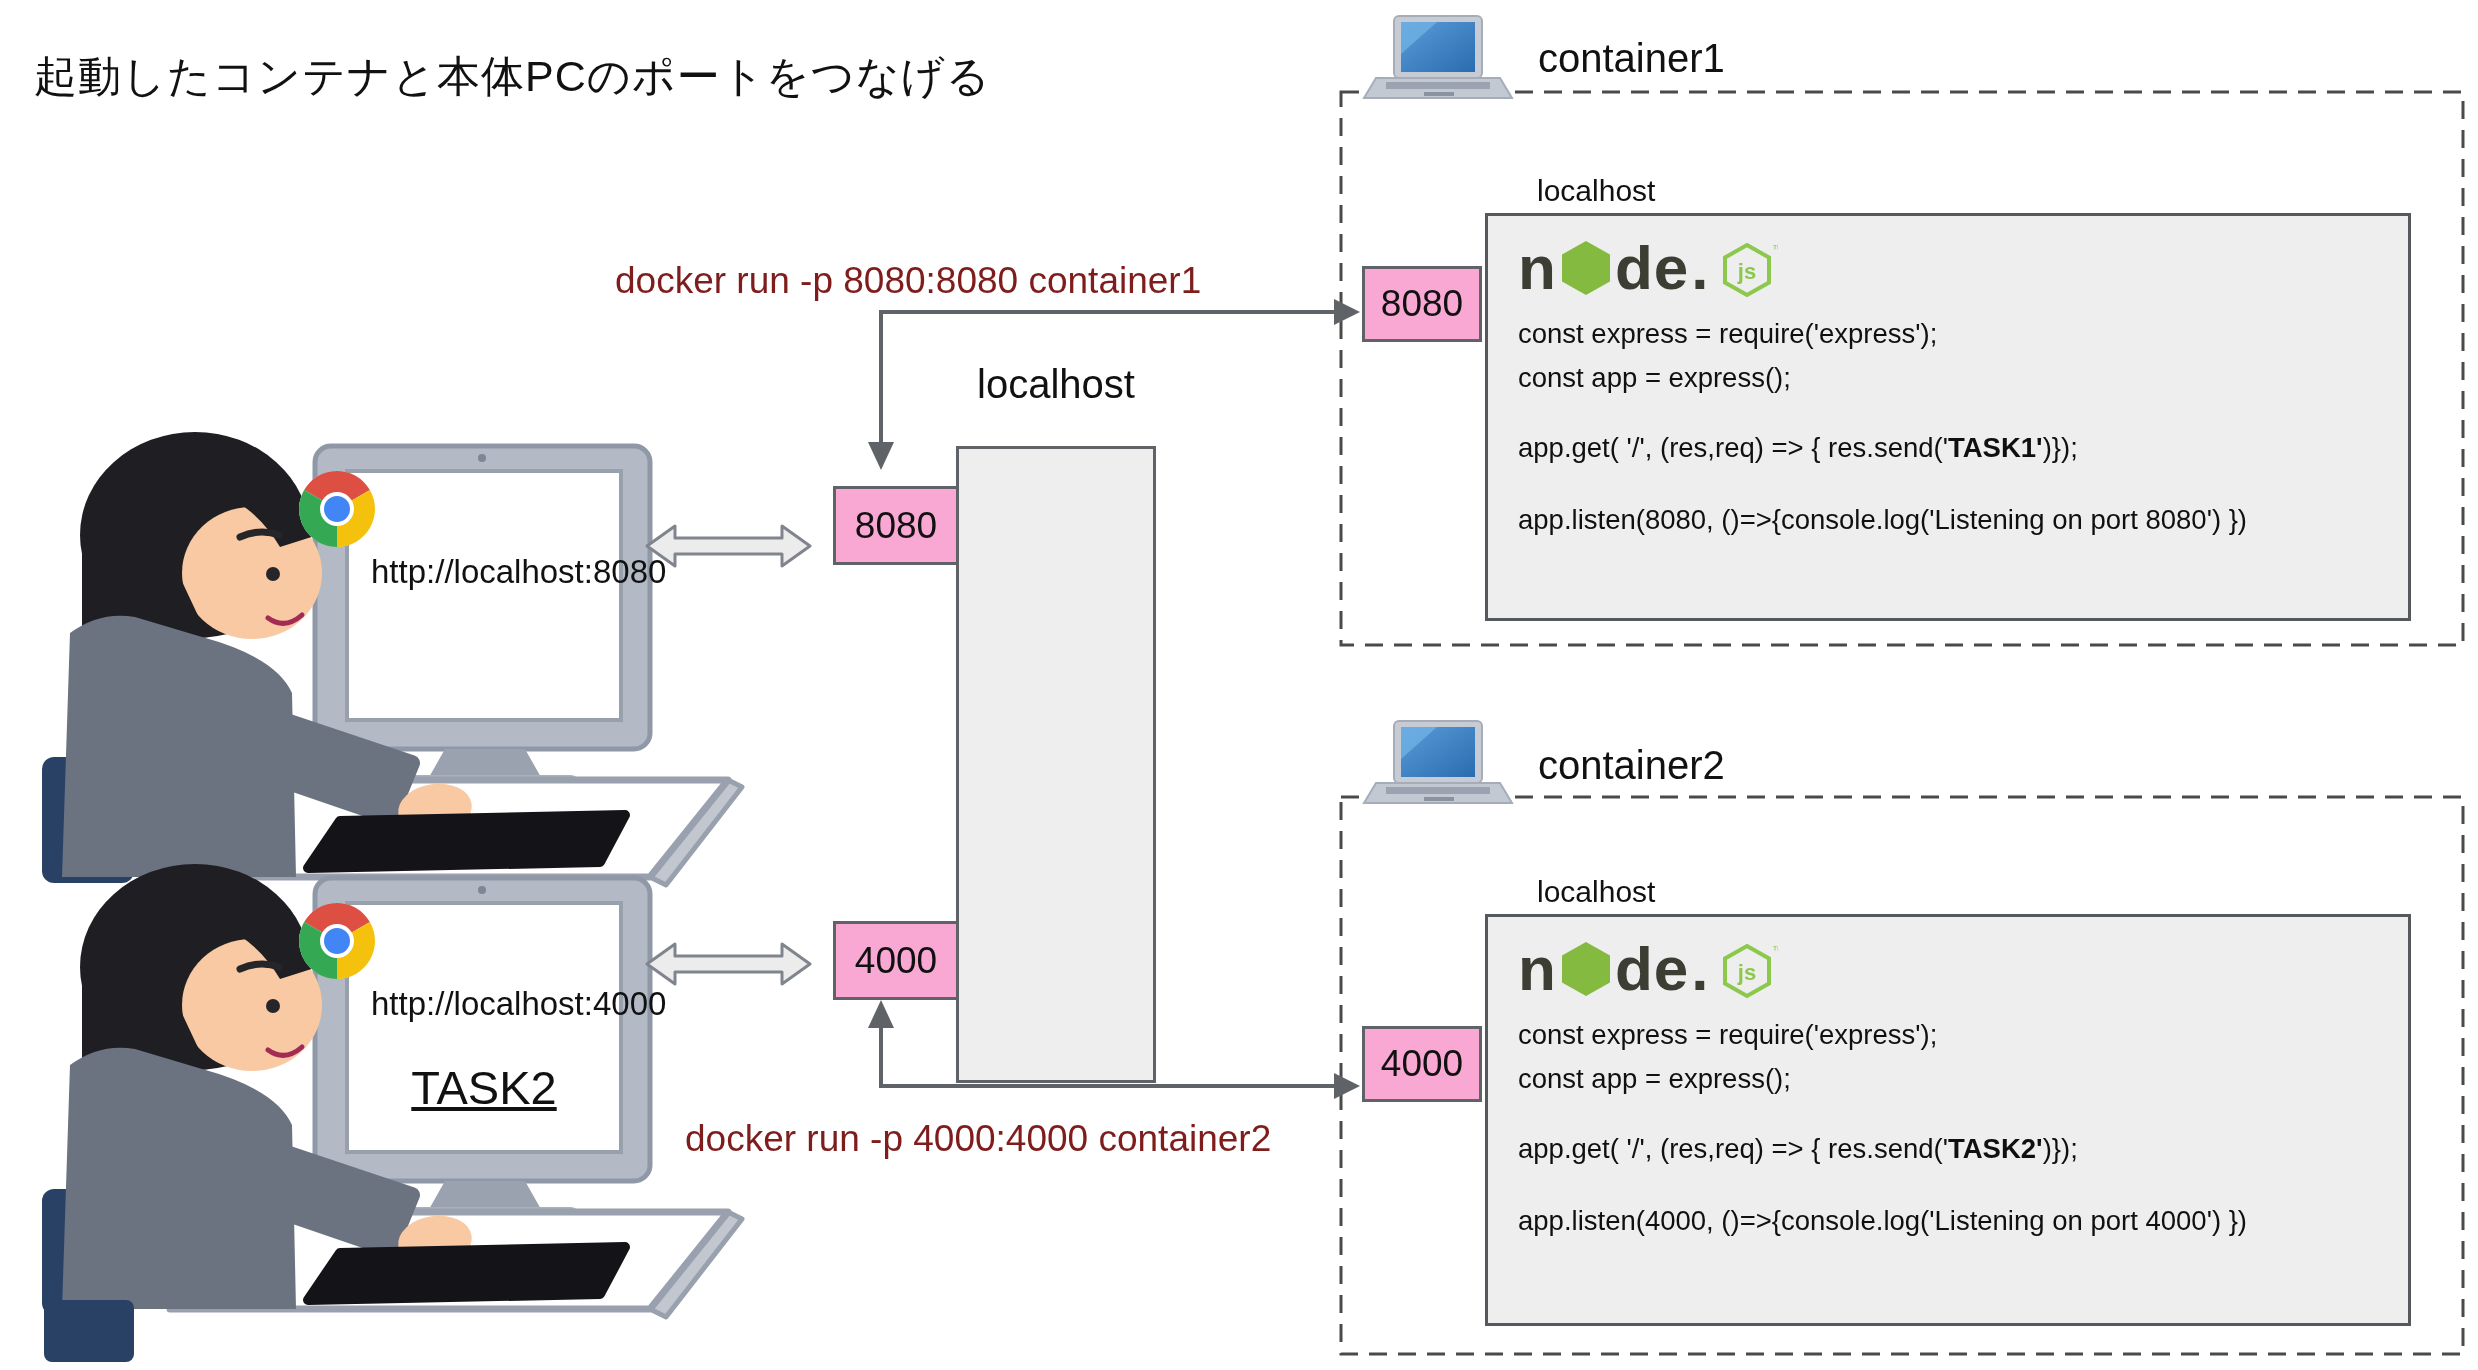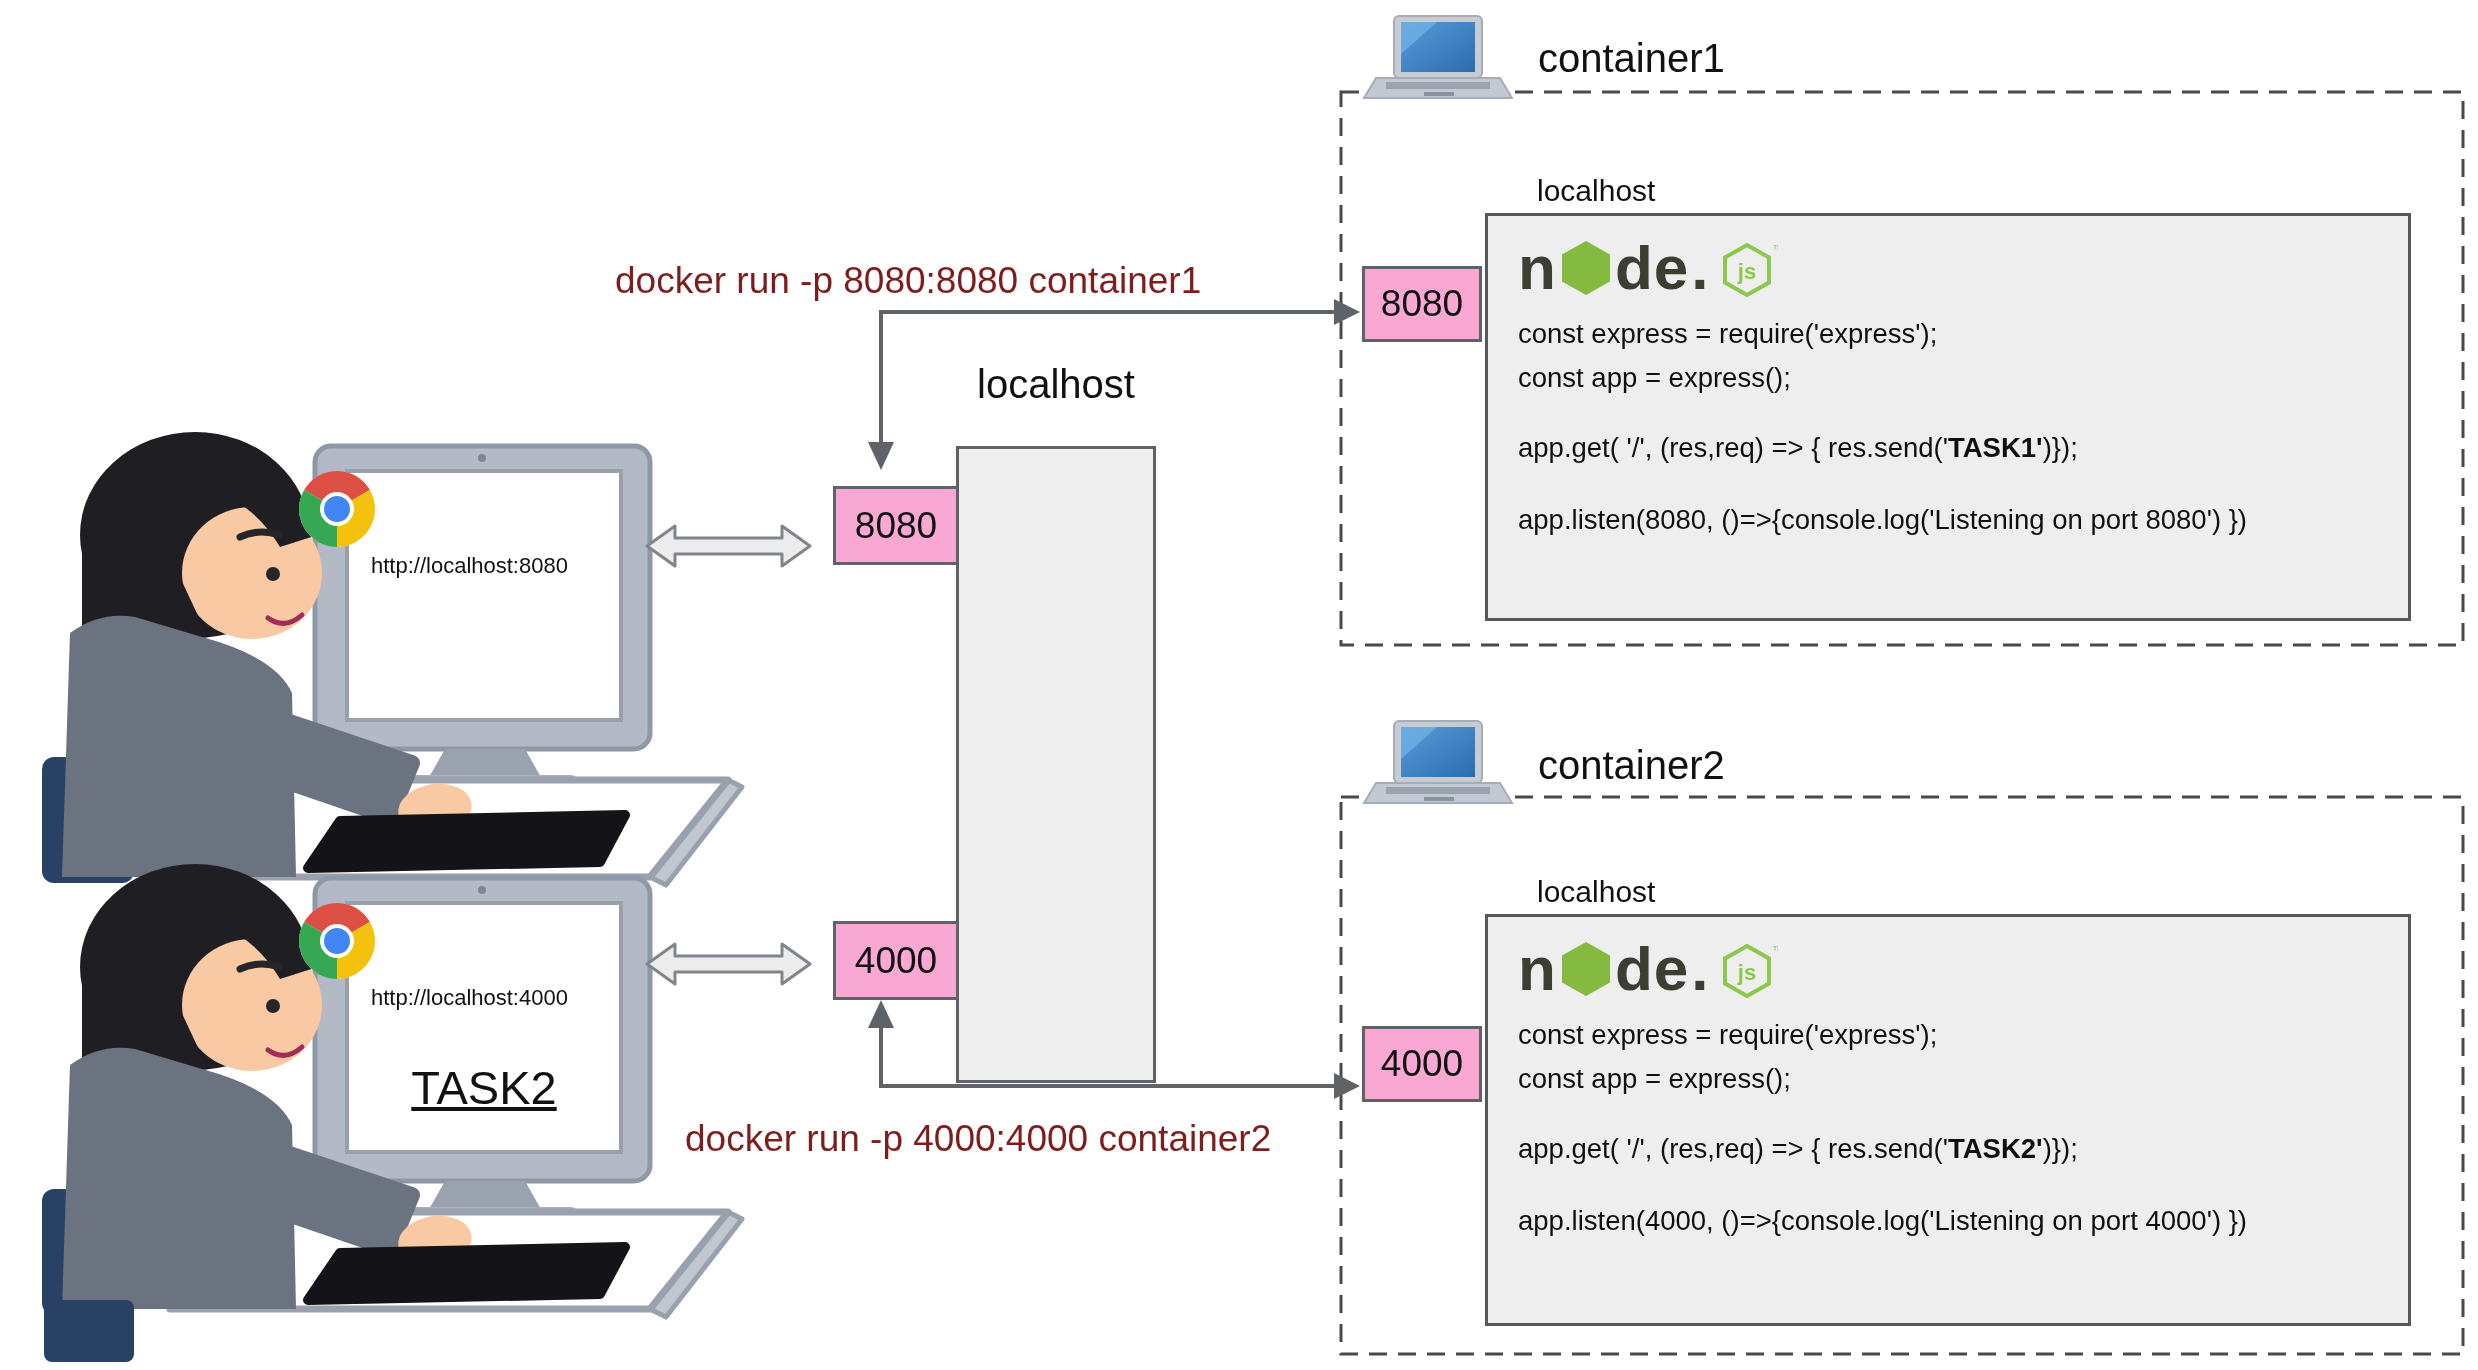--- a/index.html
+++ b/index.html
@@ -41,21 +41,21 @@
   .b{font-weight:bold;margin-top:24px;}
 
   
   .node-logo{display:flex;align-items:center;height:72px;}
   .node-letter{font-size:62px;font-weight:800;color:#3c3e34;letter-spacing:1px;line-height:60px;}
   .node-dot{font-size:62px;font-weight:800;color:#3c3e34;margin-left:2px;line-height:46px;}
   .hex-o{margin:0 3px;}
   .js-hex{margin-left:12px;position:relative;top:4px;}
 
   
-  .url-text{font-size:22px;}
+  .url-text{font-size:33px;}
   #url1{left:371px;top:553px;width:260px;}
   #url2{left:371px;top:985px;width:260px;}
   .task-text{font-size:47px;text-align:center;width:274px;}
   #task1{left:347px;top:628px;}
   #task2{left:347px;top:1060px;text-decoration:underline;}
 
   svg text{font-family:"Liberation Sans", sans-serif;}
 </style>
 </head>
 <body>
@@ -128,20 +128,21 @@
       <polygon points="1334,299 1334,325 1360,312" stroke="none"></polygon>
     </g>
 
     <g stroke="#5f6368" fill="#5f6368">
       <polyline points="881,1022 881,1086 1340,1086" fill="none" stroke-width="4"></polyline>
       <polygon points="868,1028 894,1028 881,1000" stroke="none"></polygon>
       <polygon points="1334,1073 1334,1099 1360,1086" stroke="none"></polygon>
     </g>
   </svg>
 
+  <div class="abs" id="title">起動したコンテナと本体PCのポートをつなげる</div>
 
   <div class="abs red-cmd" id="cmd1">docker run -p 8080:8080 container1</div>
   <div class="abs red-cmd" id="cmd2">docker run -p 4000:4000 container2</div>
 
   <div class="abs" id="host-label">localhost</div>
   <div class="abs gbox" id="host-box"></div>
   <div class="abs port-box" id="host-port-8080">8080</div>
   <div class="abs port-box" id="host-port-4000">4000</div>
 
   <div class="abs url-text" id="url1">http://localhost:8080</div>

